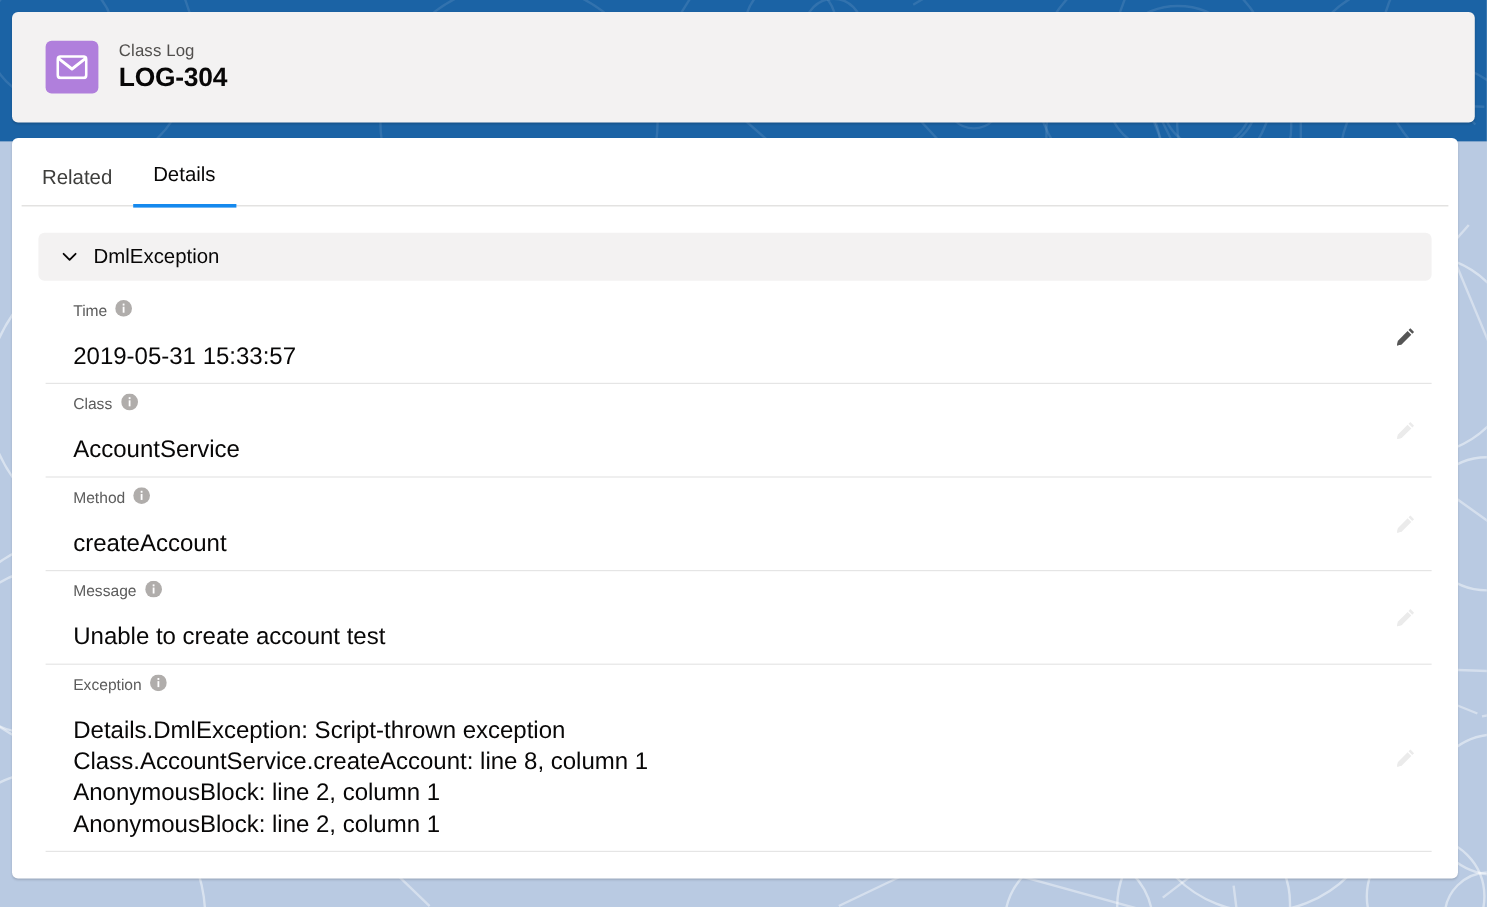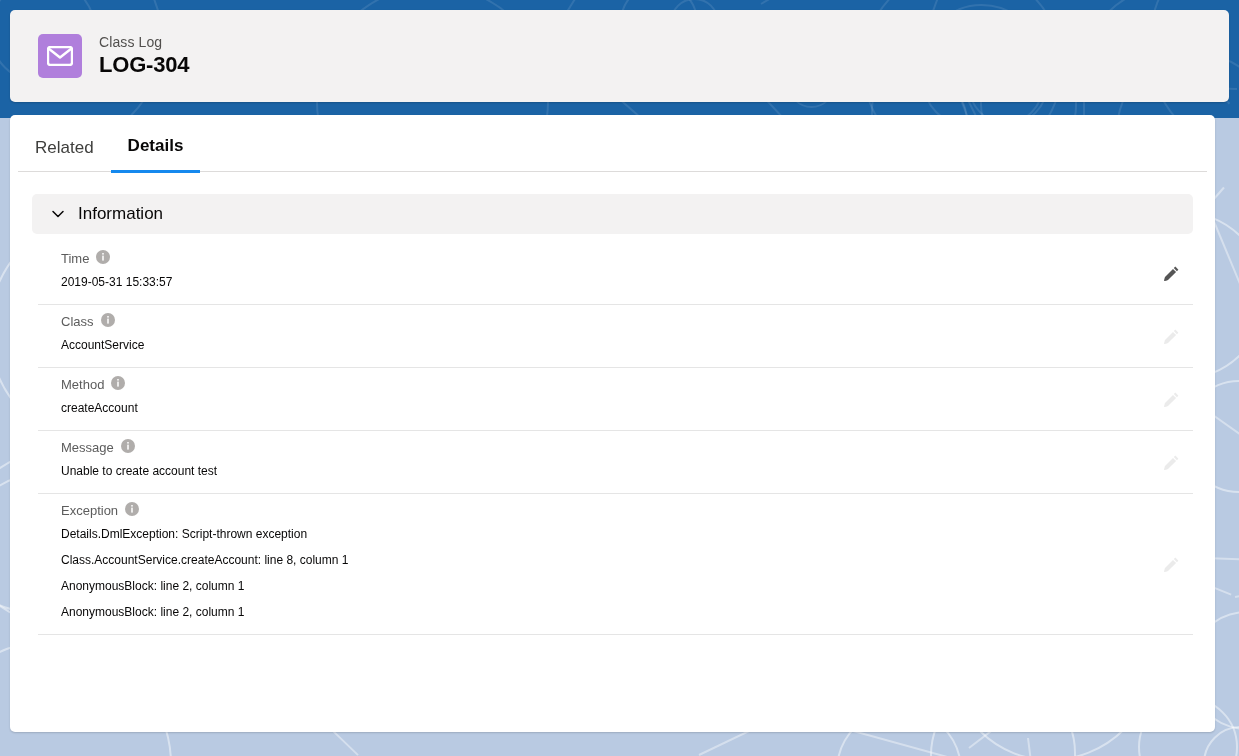--- a/index.html
+++ b/index.html
@@ -106,21 +106,21 @@
     color: #0070d2;
     padding: 0 17px 14px 17px;
     margin-bottom: -1px;
     cursor: pointer;
     line-height: 20px;
     white-space: nowrap;
   }
   .tab.inactive { color: #3e3e3c; }
   .tab.active {
     color: #080707;
-    font-weight: bold;
+    font-weight: normal;
     border-bottom: 3px solid #1589ee;
     margin-bottom: -2px;
   }
 
   
   #info-section {
     margin: 22px 22px 0 22px;
     background: #f3f2f2;
     border-radius: 5px;
     height: 40px;
@@ -150,24 +150,24 @@
     color: #5c5c5c;
     line-height: 18px;
     display: flex;
     align-items: flex-start;
   }
   .info-icon {
     margin-left: 7px;
     display: inline-flex;
   }
   .field-value {
-    font-size: 12px;
+    font-size: 20px;
     color: #080707;
     line-height: 26px;
-    margin-top: 1px;
+    margin-top: 16px;
     word-break: break-word;
   }
   .field-value .line { display: block; }
   .edit-btn {
     position: absolute;
     right: 10px;
     top: 50%;
     transform: translateY(-50%);
     width: 24px; height: 24px;
     display: flex;
@@ -332,21 +332,21 @@
     <div class="tab inactive">Related</div>
     <div class="tab active">Details</div>
   </div>
 
   <div id="info-section">
     <span id="info-chevron">
       <svg width="16" height="16" viewBox="0 0 16 16" aria-hidden="true">
         <path d="M3 5.5 L8 10.5 L13 5.5" fill="none" stroke="#080707" stroke-width="1.5" stroke-linecap="round" stroke-linejoin="round"></path>
       </svg>
     </span>
-    <span id="info-title">Information</span>
+    <span id="info-title">DmlException</span>
   </div>
 
   <div id="fields">
 
     <div class="field-row">
       <div class="field-label">
         <span>Time</span>
         <span class="info-icon">
           <svg width="14" height="14" viewBox="0 0 14 14" aria-hidden="true">
             <circle cx="7" cy="7" r="7" fill="#b0adab"></circle>

